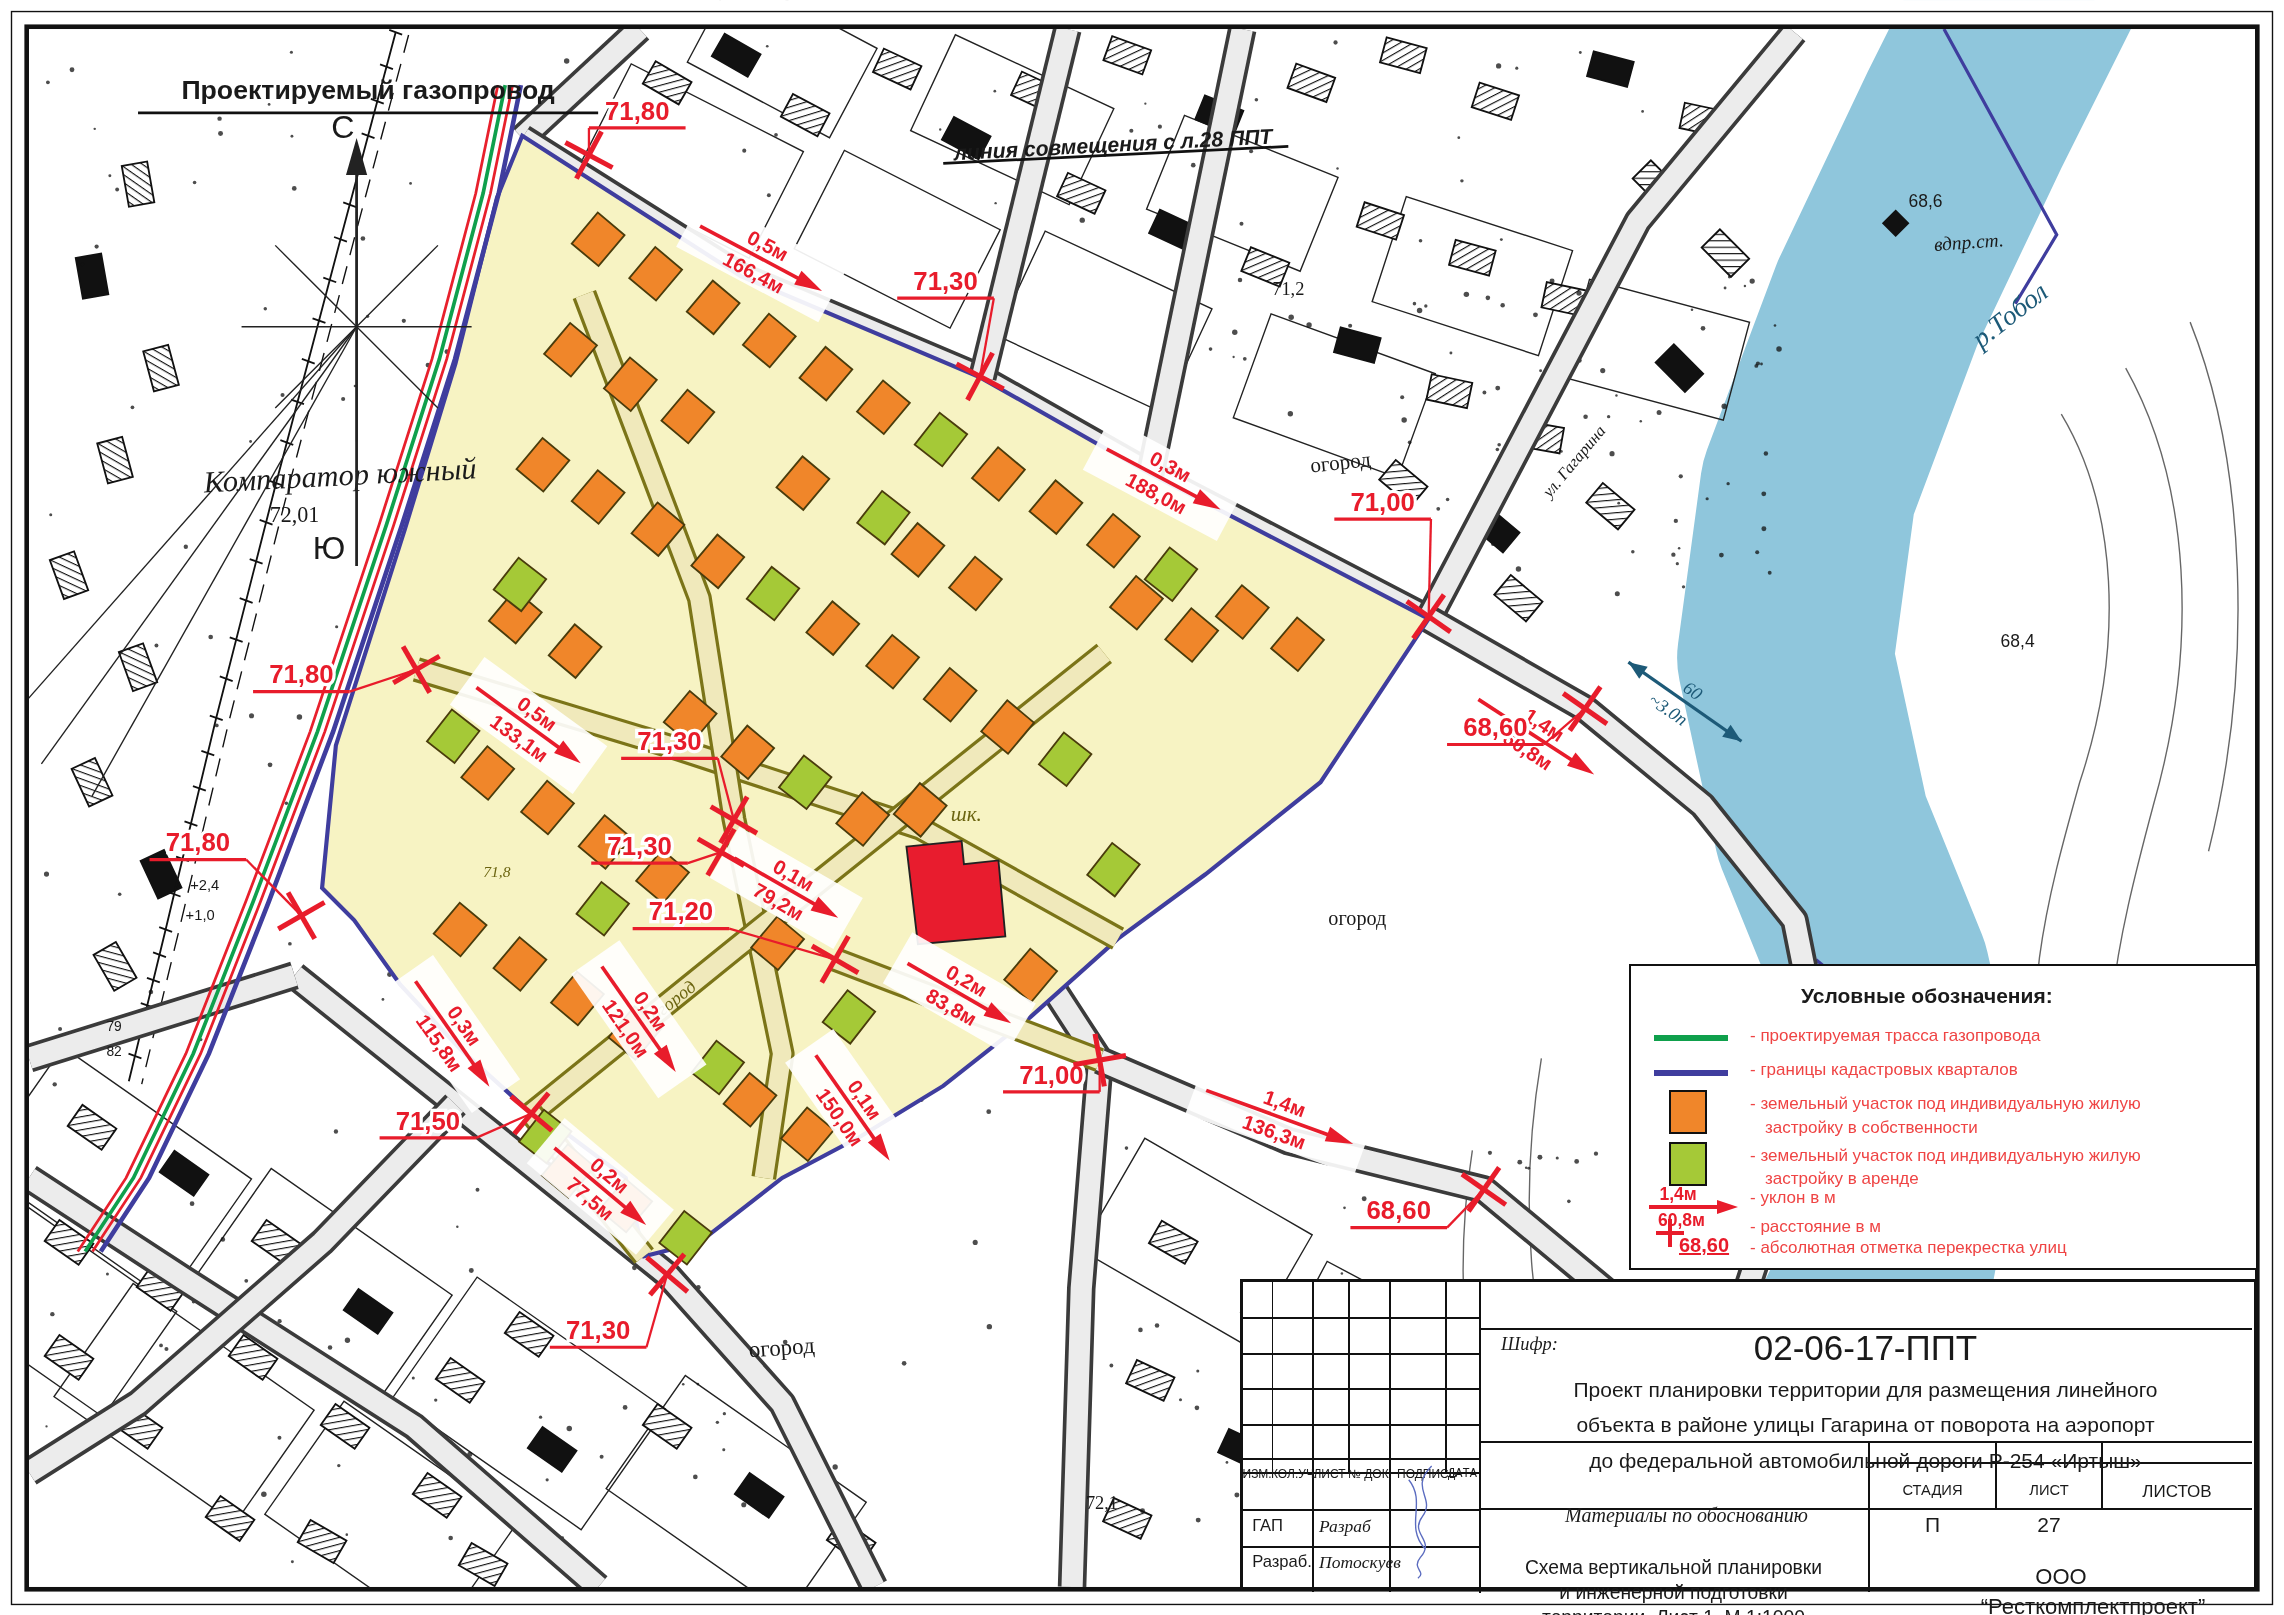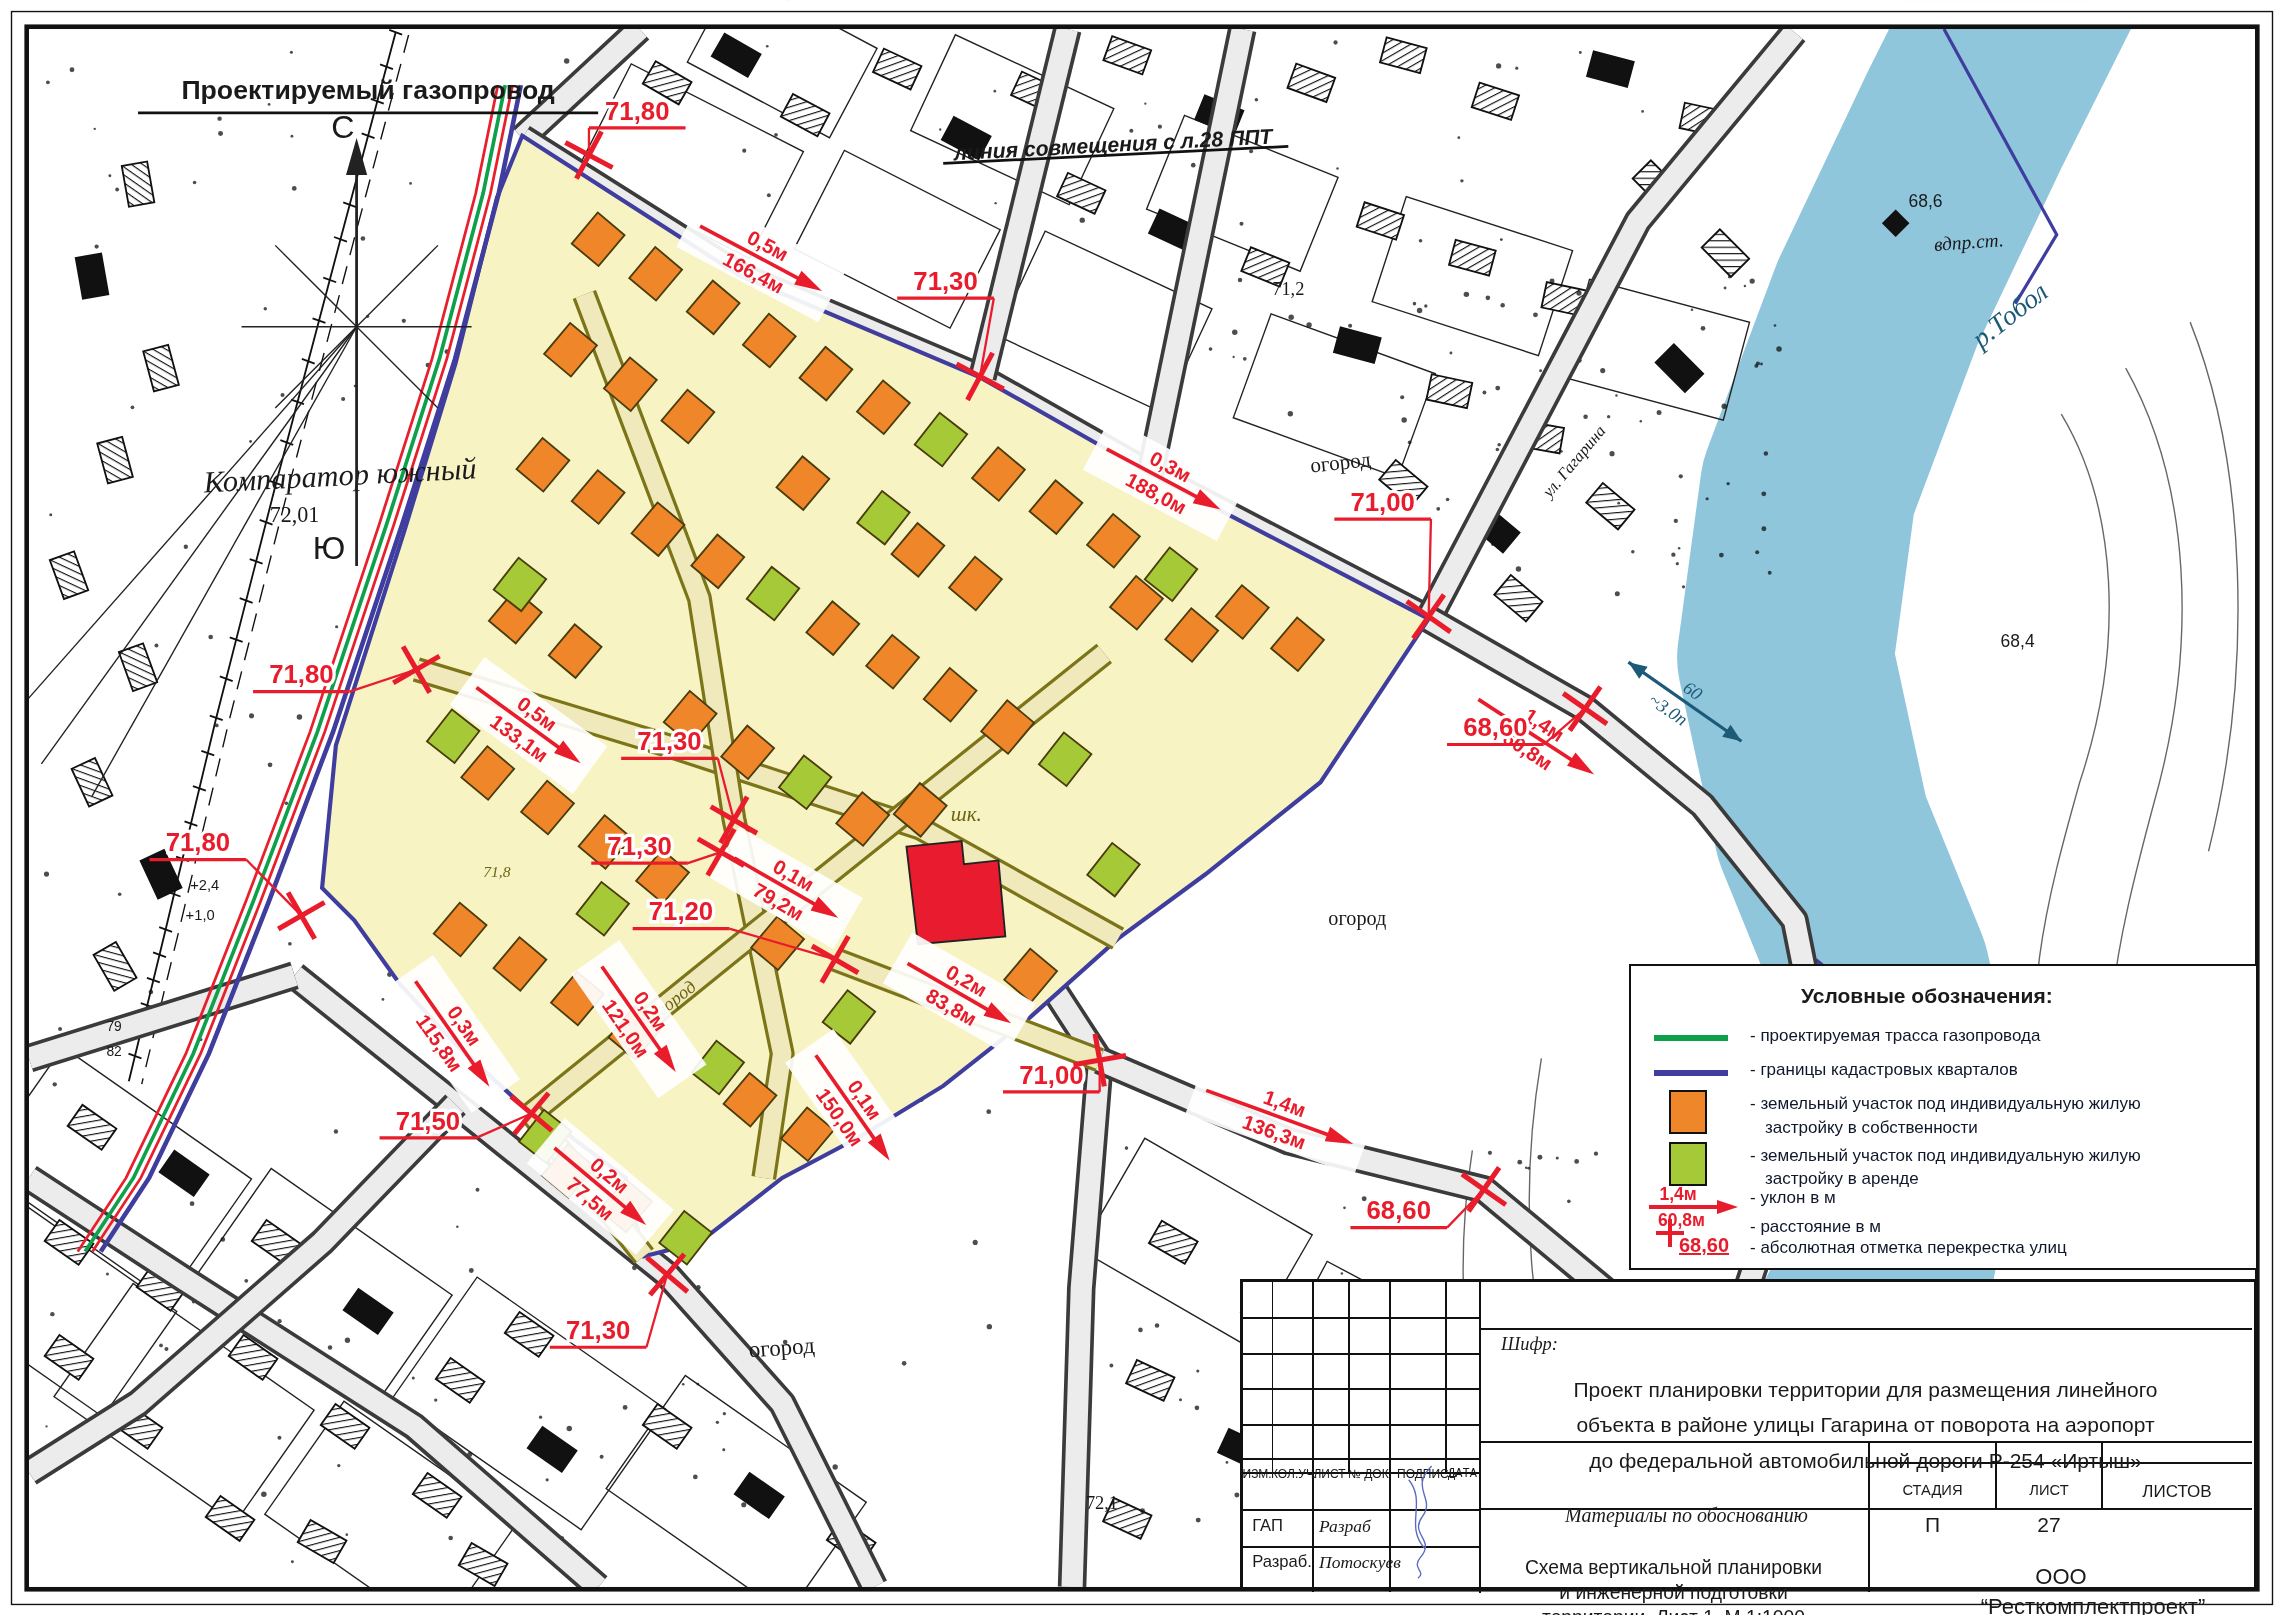--- a/index.html
+++ b/index.html
@@ -4,21 +4,21 @@
 <style>
   html,body{margin:0;padding:0;background:#777;}
   .page{position:relative;width:2284px;height:1616px;background:#fff;overflow:hidden;
         font-family:"Liberation Sans",sans-serif;}
   svg text{user-select:none;}
   .overlay{position:absolute;background:#fff;z-index:5;box-sizing:border-box;}
   #legend-box{left:1629px;top:964px;width:629px;height:306px;border:2.3px solid #111;}
   #title-block{left:1240px;top:1279px;width:1017px;height:311px;border:3.7px solid #111;}
   .abs{position:absolute;}
   .tbl-line{position:absolute;background:#111;}
-  .leg-text{font-size:17px;color:#0f172a;line-height:1.35;white-space:nowrap;}
+  .leg-text{font-size:17px;color:#ef4444;line-height:1.35;white-space:nowrap;}
   .leg-title{font-size:21px;font-weight:bold;color:#1a1a1a;}
   .tb-text{color:#1a1a1a;white-space:nowrap;margin-top:38px;}
 </style>
 </head>
 <body>
 
 <div class="page">
   <svg id="map-svg" width="2284" height="1616" viewBox="0 0 4964 3512" style="position:absolute;left:0;top:0;z-index:1;">
       <g>
         <polyline points="4430,-60 4270,260 4080,660 3930,1060 3880,1430 3960,1800 4090,2120 4160,2430 4090,2800 3920,3140 3760,3449 3700,3560" fill="none" stroke="#8fc6dc" stroke-width="470" stroke-linejoin="round"></polyline>
@@ -837,20 +837,21 @@
         <div class="tbl-line" style="left:146px;top:190px;width:1.8px;height:120px;"></div>
         <div class="tbl-line" style="left:236px;top:46px;width:773px;height:2.3px;"></div>
         <div class="tbl-line" style="left:236px;top:159px;width:773px;height:2.3px;"></div>
         <div class="tbl-line" style="left:625px;top:180px;width:384px;height:1.8px;"></div>
         <div class="tbl-line" style="left:236px;top:226px;width:773px;height:2.3px;"></div>
         <div class="tbl-line" style="left:625px;top:159px;width:1.8px;height:151px;"></div>
         <div class="tbl-line" style="left:752px;top:159px;width:1.8px;height:67px;"></div>
         <div class="tbl-line" style="left:858px;top:159px;width:1.8px;height:67px;"></div>
       </div>
     <div class="abs tb-text" style="left:258px;top:14px;font-style:italic;font-size:18.4px;font-family:'Liberation Serif',serif;">Шифр:</div>
+    <div class="abs tb-text" style="left:236px;top:8.3px;width:773px;text-align:center;font-size:35px;">02-06-17-ППТ</div>
     <div id="tb-generated">
         <div class="abs tb-text" style="left:-6.4px;top:147px;font-size:12px;width:41px;text-align:center;">ИЗМ.</div>
         <div class="abs tb-text" style="left:28px;top:147px;font-size:12px;width:41px;text-align:center;">КОЛ.УЧ.</div>
         <div class="abs tb-text" style="left:66px;top:147px;font-size:12px;width:41px;text-align:center;">ЛИСТ</div>
         <div class="abs tb-text" style="left:105px;top:147px;font-size:12px;width:41px;text-align:center;">№ ДОК.</div>
         <div class="abs tb-text" style="left:154px;top:147px;font-size:12px;width:41px;text-align:center;">ПОДПИСЬ</div>
         <div class="abs tb-text" style="left:199px;top:147px;font-size:12px;width:41px;text-align:center;font-family:Liberation Mono, monospace;">ДАТА</div>
         <div class="abs tb-text" style="left:236px;top:58px;font-size:21px;width:773px;text-align:center;">Проект планировки территории для размещения линейного</div>
         <div class="abs tb-text" style="left:236px;top:93px;font-size:21px;width:773px;text-align:center;">объекта в районе улицы Гагарина от поворота на аэропорт</div>
         <div class="abs tb-text" style="left:236px;top:129px;font-size:21px;width:773px;text-align:center;">до федеральной автомобильной дороги Р-254 «Иртыш»</div>

